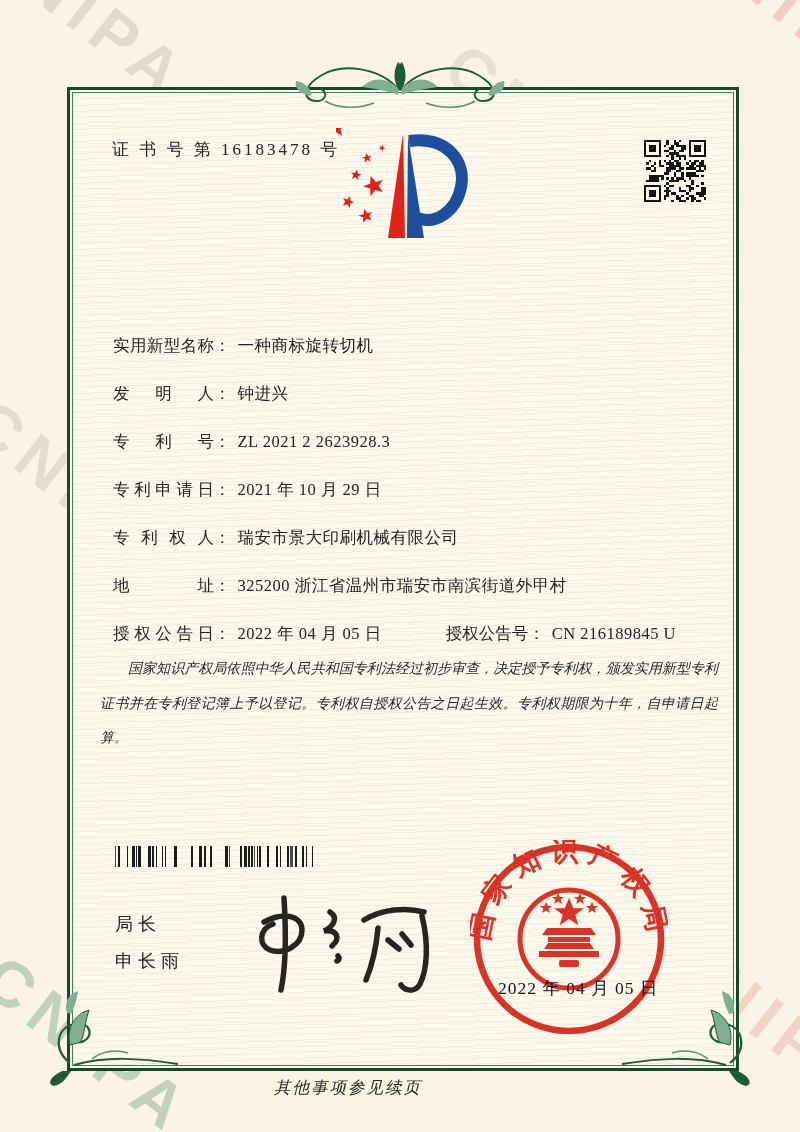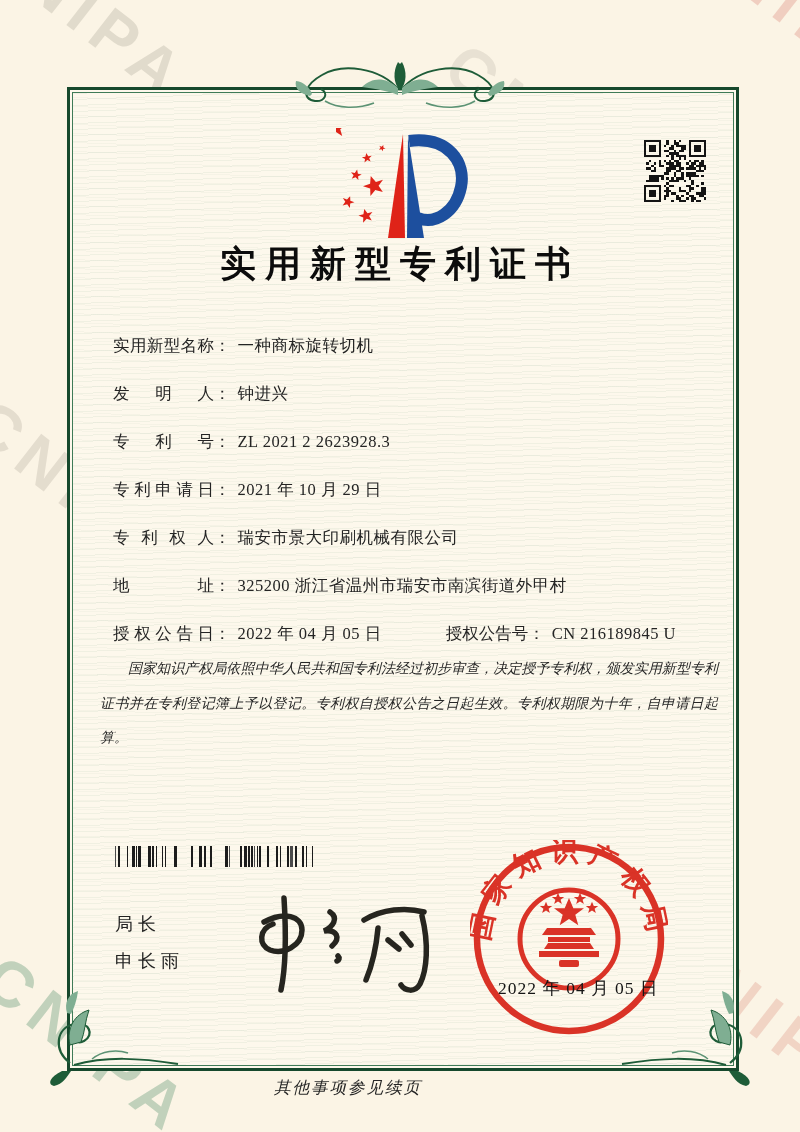--- a/index.html
+++ b/index.html
@@ -107,20 +107,21 @@
       <path d="M30,60 C26,43 35,29 49,25 C45,36 45,47 41,57 Z" fill="#7fae92" stroke-width="1"></path>
       <path d="M34,80 C66,71 100,73 138,79" stroke-width="2"></path>
       <path d="M52,74 C62,66 76,64 88,68" stroke="#5c9374" stroke-width="1.5"></path>
       <path d="M22,86 C10,92 7,99 14,101 C23,99 27,92 31,86 Z" fill="#1e5c38" stroke="none"></path>
       <path d="M27,28 C24,18 28,9 38,6 C37,15 34,23 31,29 Z" fill="#7fae92" stroke="none"></path>
     </g>
   </svg>
 
   <div class="content">
 
+    <div class="cert-no">证 书 号 第 16183478 号</div>
 
     <svg class="logo" width="132" height="114" viewBox="0 0 132 114">
       <path d="M73,13 C113,8 130,35 125,59 C120,84 99,97 82,90" fill="none" stroke="#1d4f9e" stroke-width="12"></path>
       <polygon points="67,6 52,110 69,110" fill="#df2318"></polygon>
       <polygon points="72,8 71,110 88,110" fill="#1d4f9e"></polygon>
       <g fill="#df2318">
         <path id="st" d="M0,-10 L2.9,-3.1 10,-3.1 4.2,1.2 6.2,8.1 0,4 -6.2,8.1 -4.2,1.2 -10,-3.1 -2.9,-3.1 Z"></path>
         <use href="#st" transform="translate(38,58) scale(1.05) rotate(-18)"></use>
         <use href="#st" transform="translate(20,47) scale(.55) rotate(12)"></use>
         <use href="#st" transform="translate(31,30) scale(.5) rotate(-8)"></use>
@@ -419,21 +420,20 @@
         <rect x="6" y="23" width="1" height="1" fill="#141414"></rect>
         <rect x="0" y="24" width="1" height="1" fill="#141414"></rect>
         <rect x="1" y="24" width="1" height="1" fill="#141414"></rect>
         <rect x="2" y="24" width="1" height="1" fill="#141414"></rect>
         <rect x="3" y="24" width="1" height="1" fill="#141414"></rect>
         <rect x="4" y="24" width="1" height="1" fill="#141414"></rect>
         <rect x="5" y="24" width="1" height="1" fill="#141414"></rect>
         <rect x="6" y="24" width="1" height="1" fill="#141414"></rect>
       </svg>
 
-    <div class="title">实用新型专利证书</div>
 
     <div class="fields">
       <div class="frow">
         <span class="flabel">实用新型名称</span>
           <span class="fcolon">：</span>
         <span class="fvalue">一种商标旋转切机</span>
       </div>
       <div class="frow">
         <span class="flabel">发明人</span>
           <span class="fcolon">：</span>

